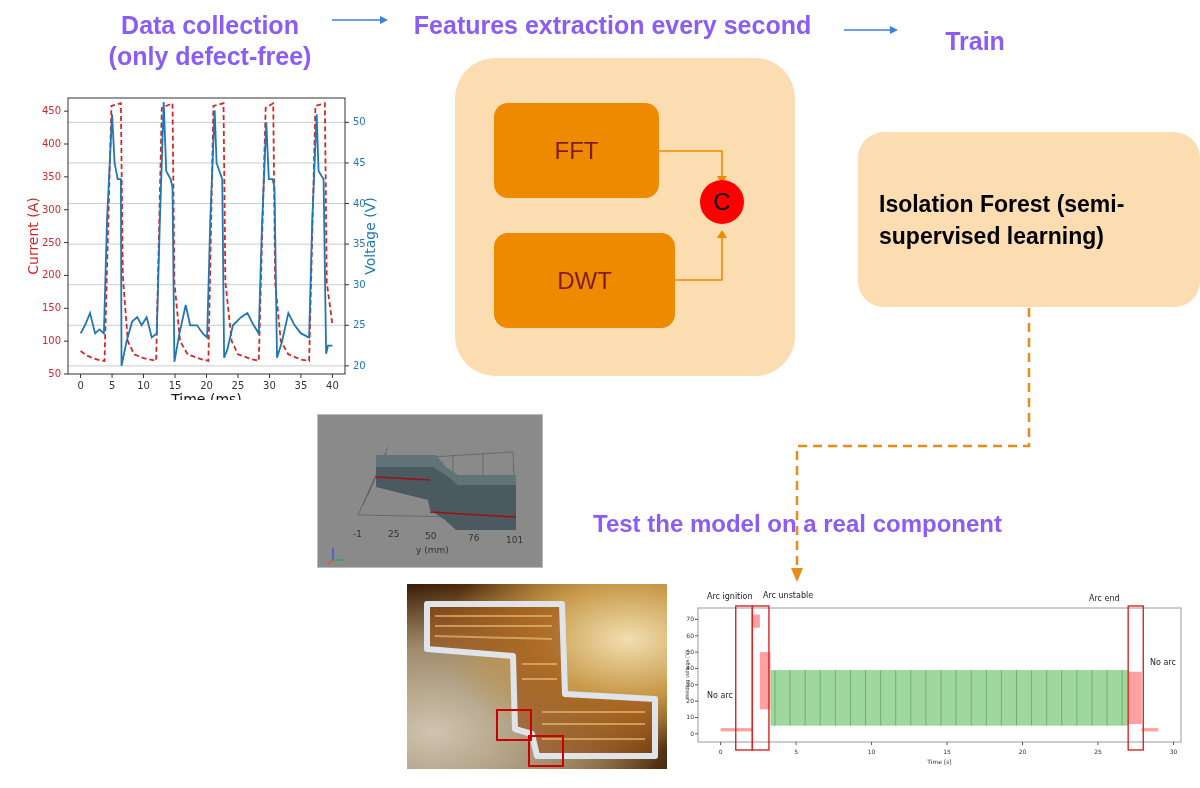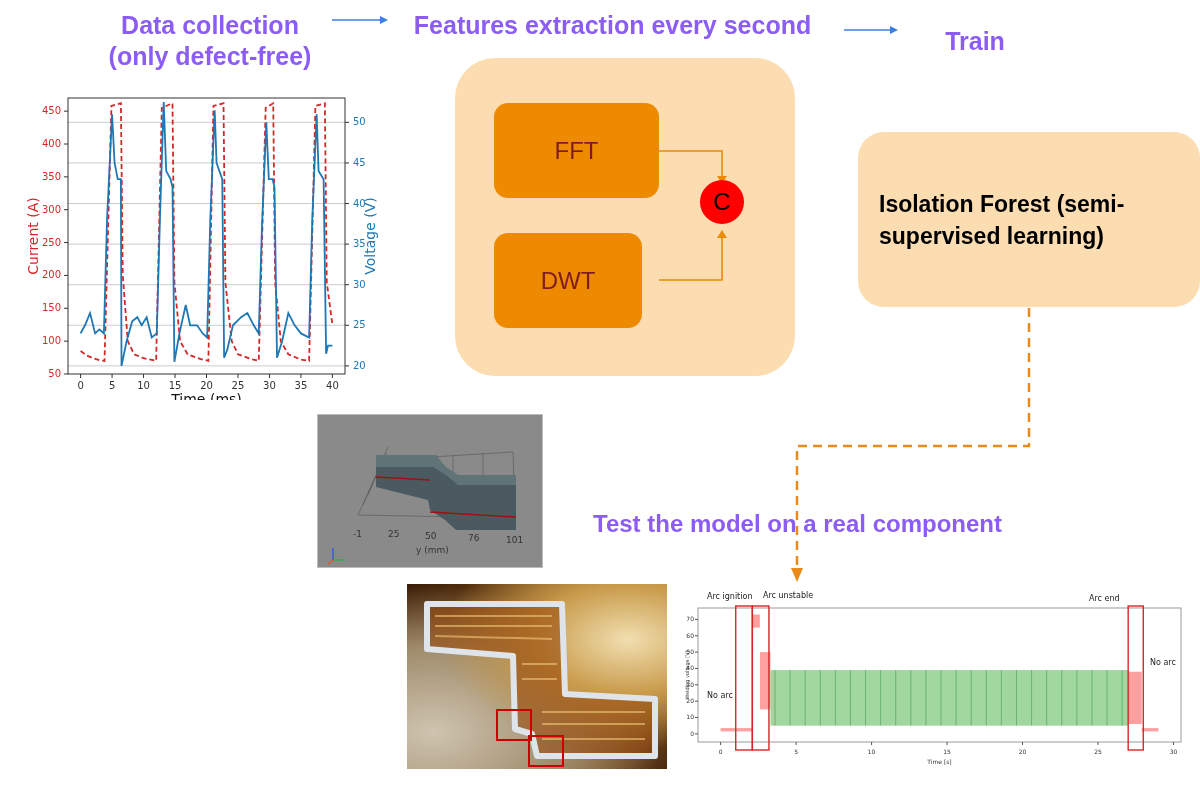--- a/index.html
+++ b/index.html
@@ -24,21 +24,21 @@
 </svg>
 <svg class="abs" style="left:842px;top:22px;" width="60" height="16">
   <line x1="2" y1="8" x2="48" y2="8" stroke="#3B7FE0" stroke-width="1.6"></line>
   <polygon points="48,4 56,8 48,12" fill="#3B7FE0"></polygon>
 </svg>
 
 <div class="panel" style="left:455px;top:58px;width:340px;height:318px;background:#FCDDB2;border-radius:40px;"></div>
 <div class="box" style="left:494px;top:103px;width:165px;height:95px;">
     <span>FFT</span>
   </div>
-<div class="box" style="left:494px;top:233px;width:148px;height:95px;">
+<div class="box" style="left:494px;top:233px;width:181px;height:95px;">
     <span>DWT</span>
   </div>
 <svg class="abs" style="left:655px;top:140px;" width="90" height="150">
   <polyline points="4,11 67,11 67,40" fill="none" stroke="#ED8A00" stroke-width="1.6"></polyline>
   <polygon points="62,36 67,44 72,36" fill="#ED8A00"></polygon>
   <polyline points="4,140 67,140 67,95" fill="none" stroke="#ED8A00" stroke-width="1.6"></polyline>
   <polygon points="62,98 67,90 72,98" fill="#ED8A00"></polygon>
 </svg>
 <div class="abs" style="left:700px;top:180px;width:44px;height:44px;border-radius:50%;background:#FF0000;color:#000;font-size:24px;display:flex;align-items:center;justify-content:center;">
     <span>C</span>

